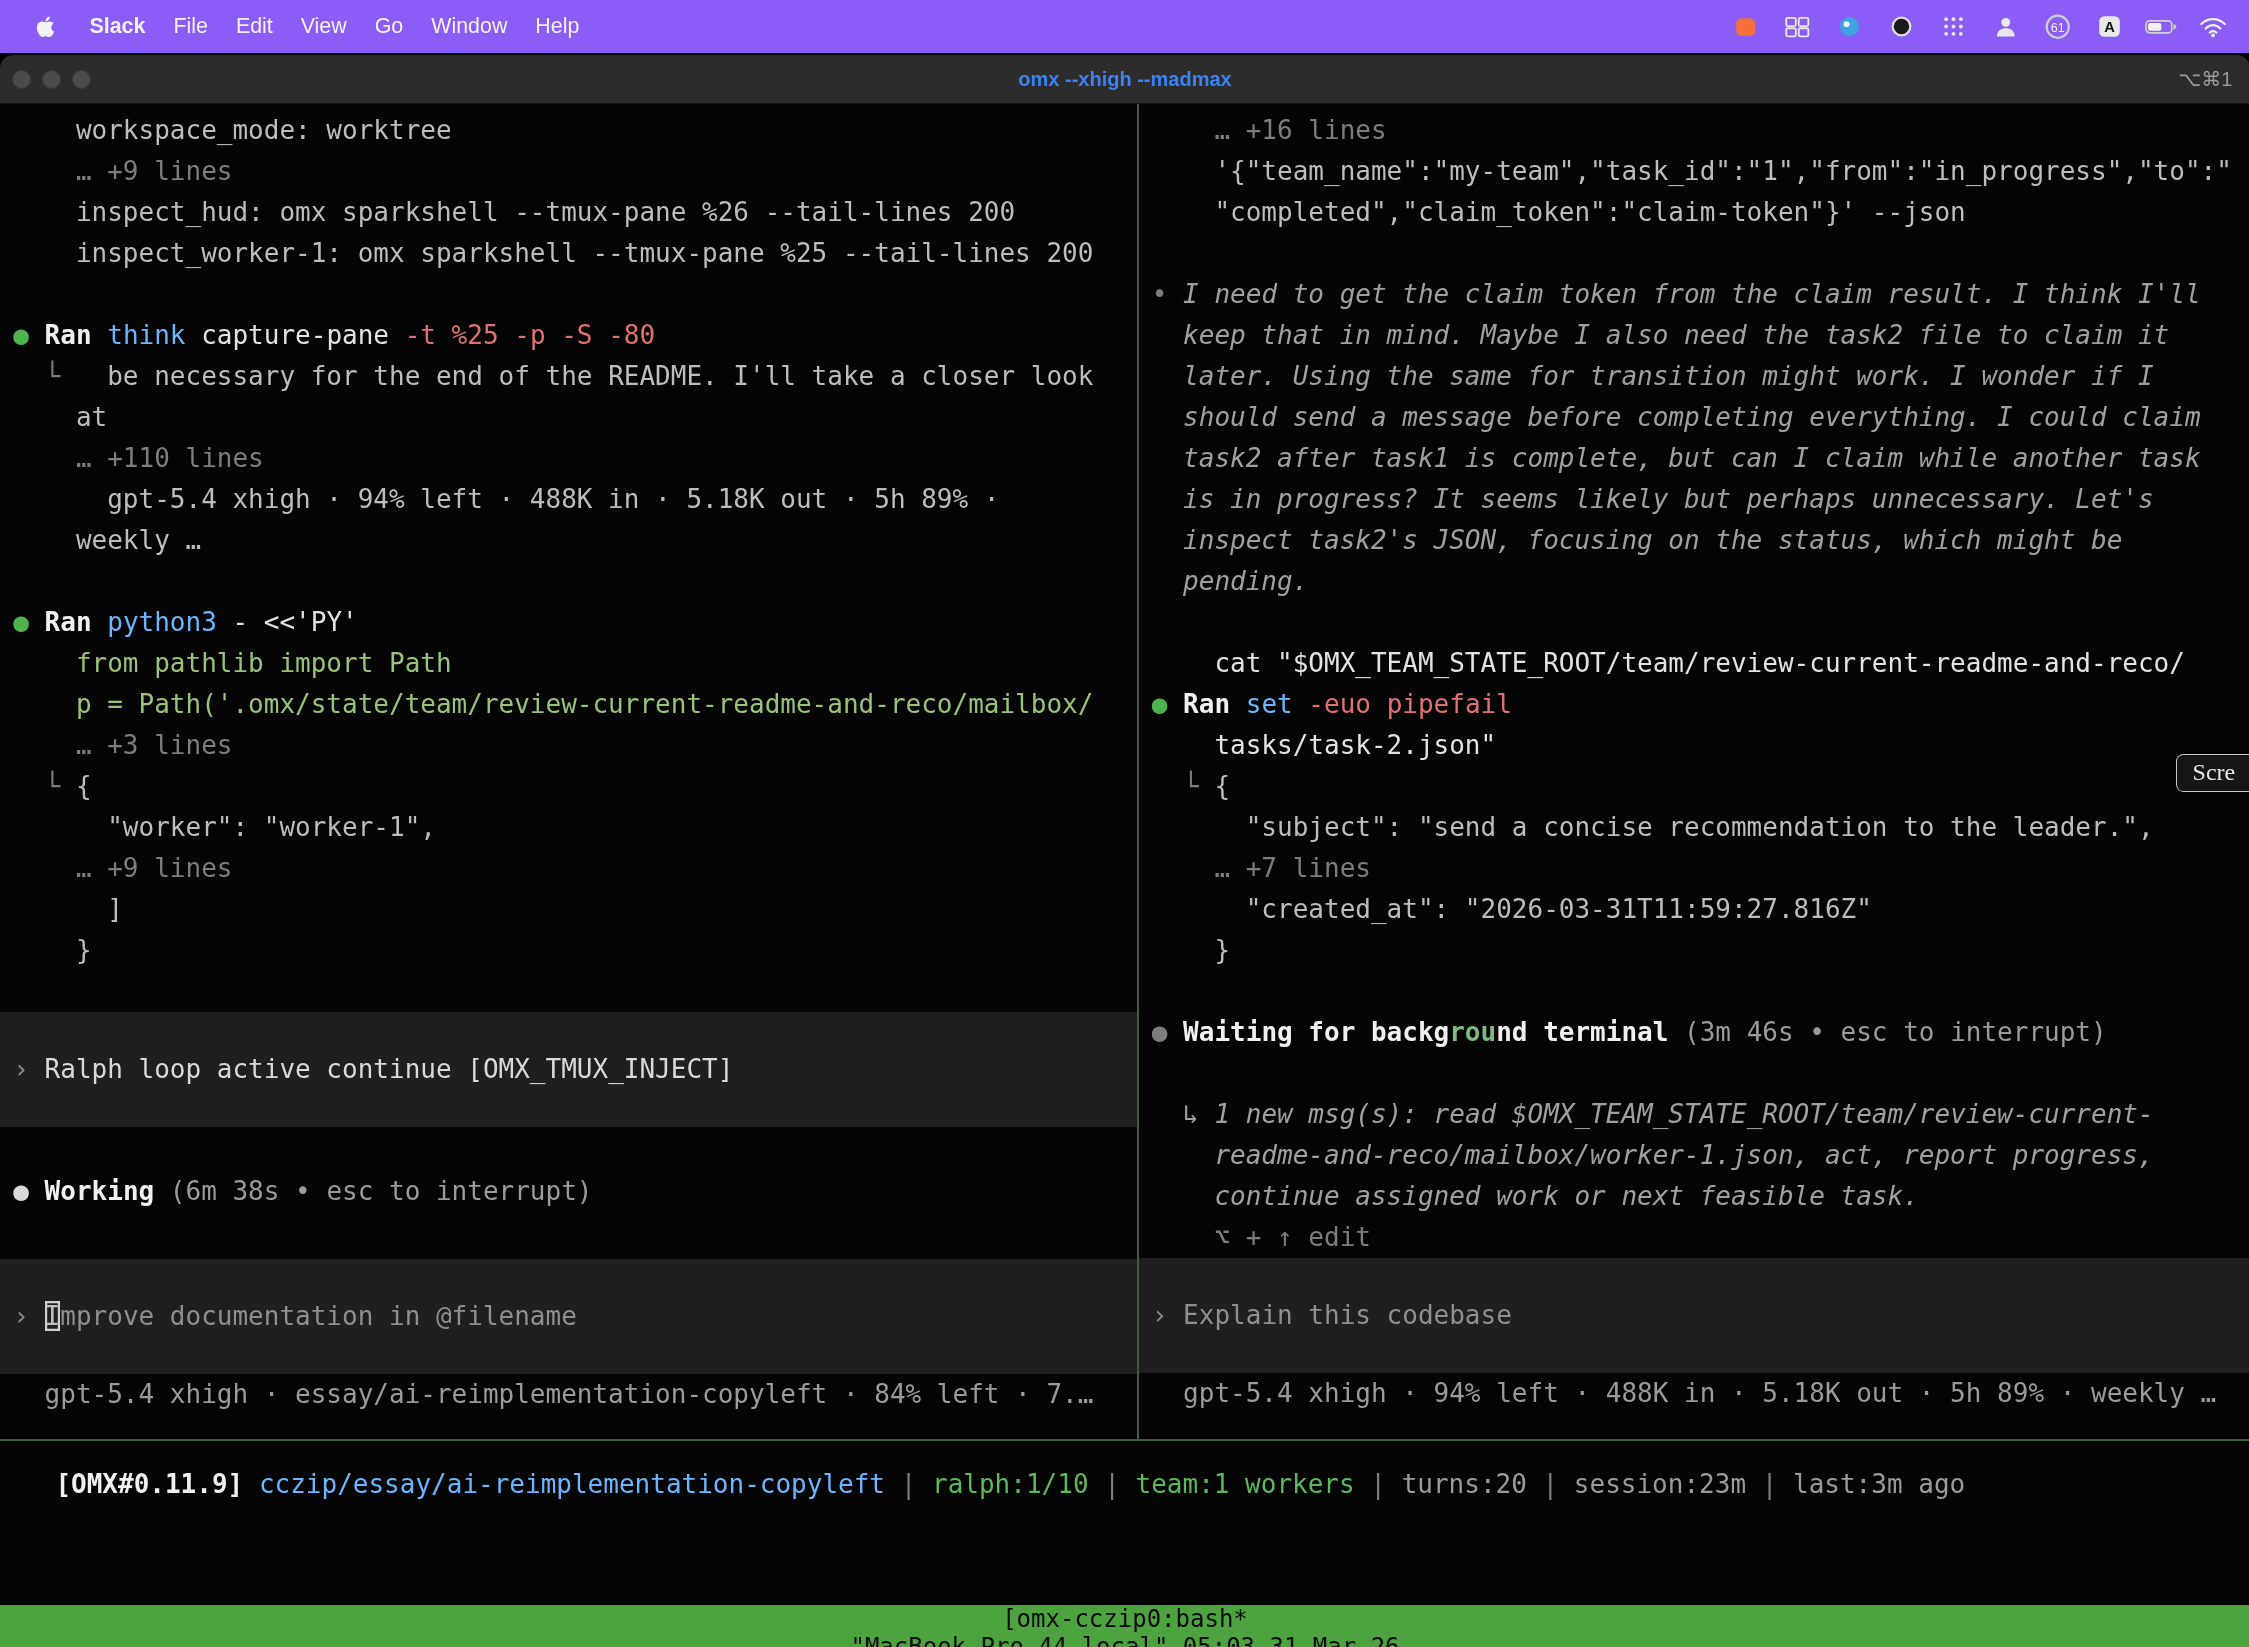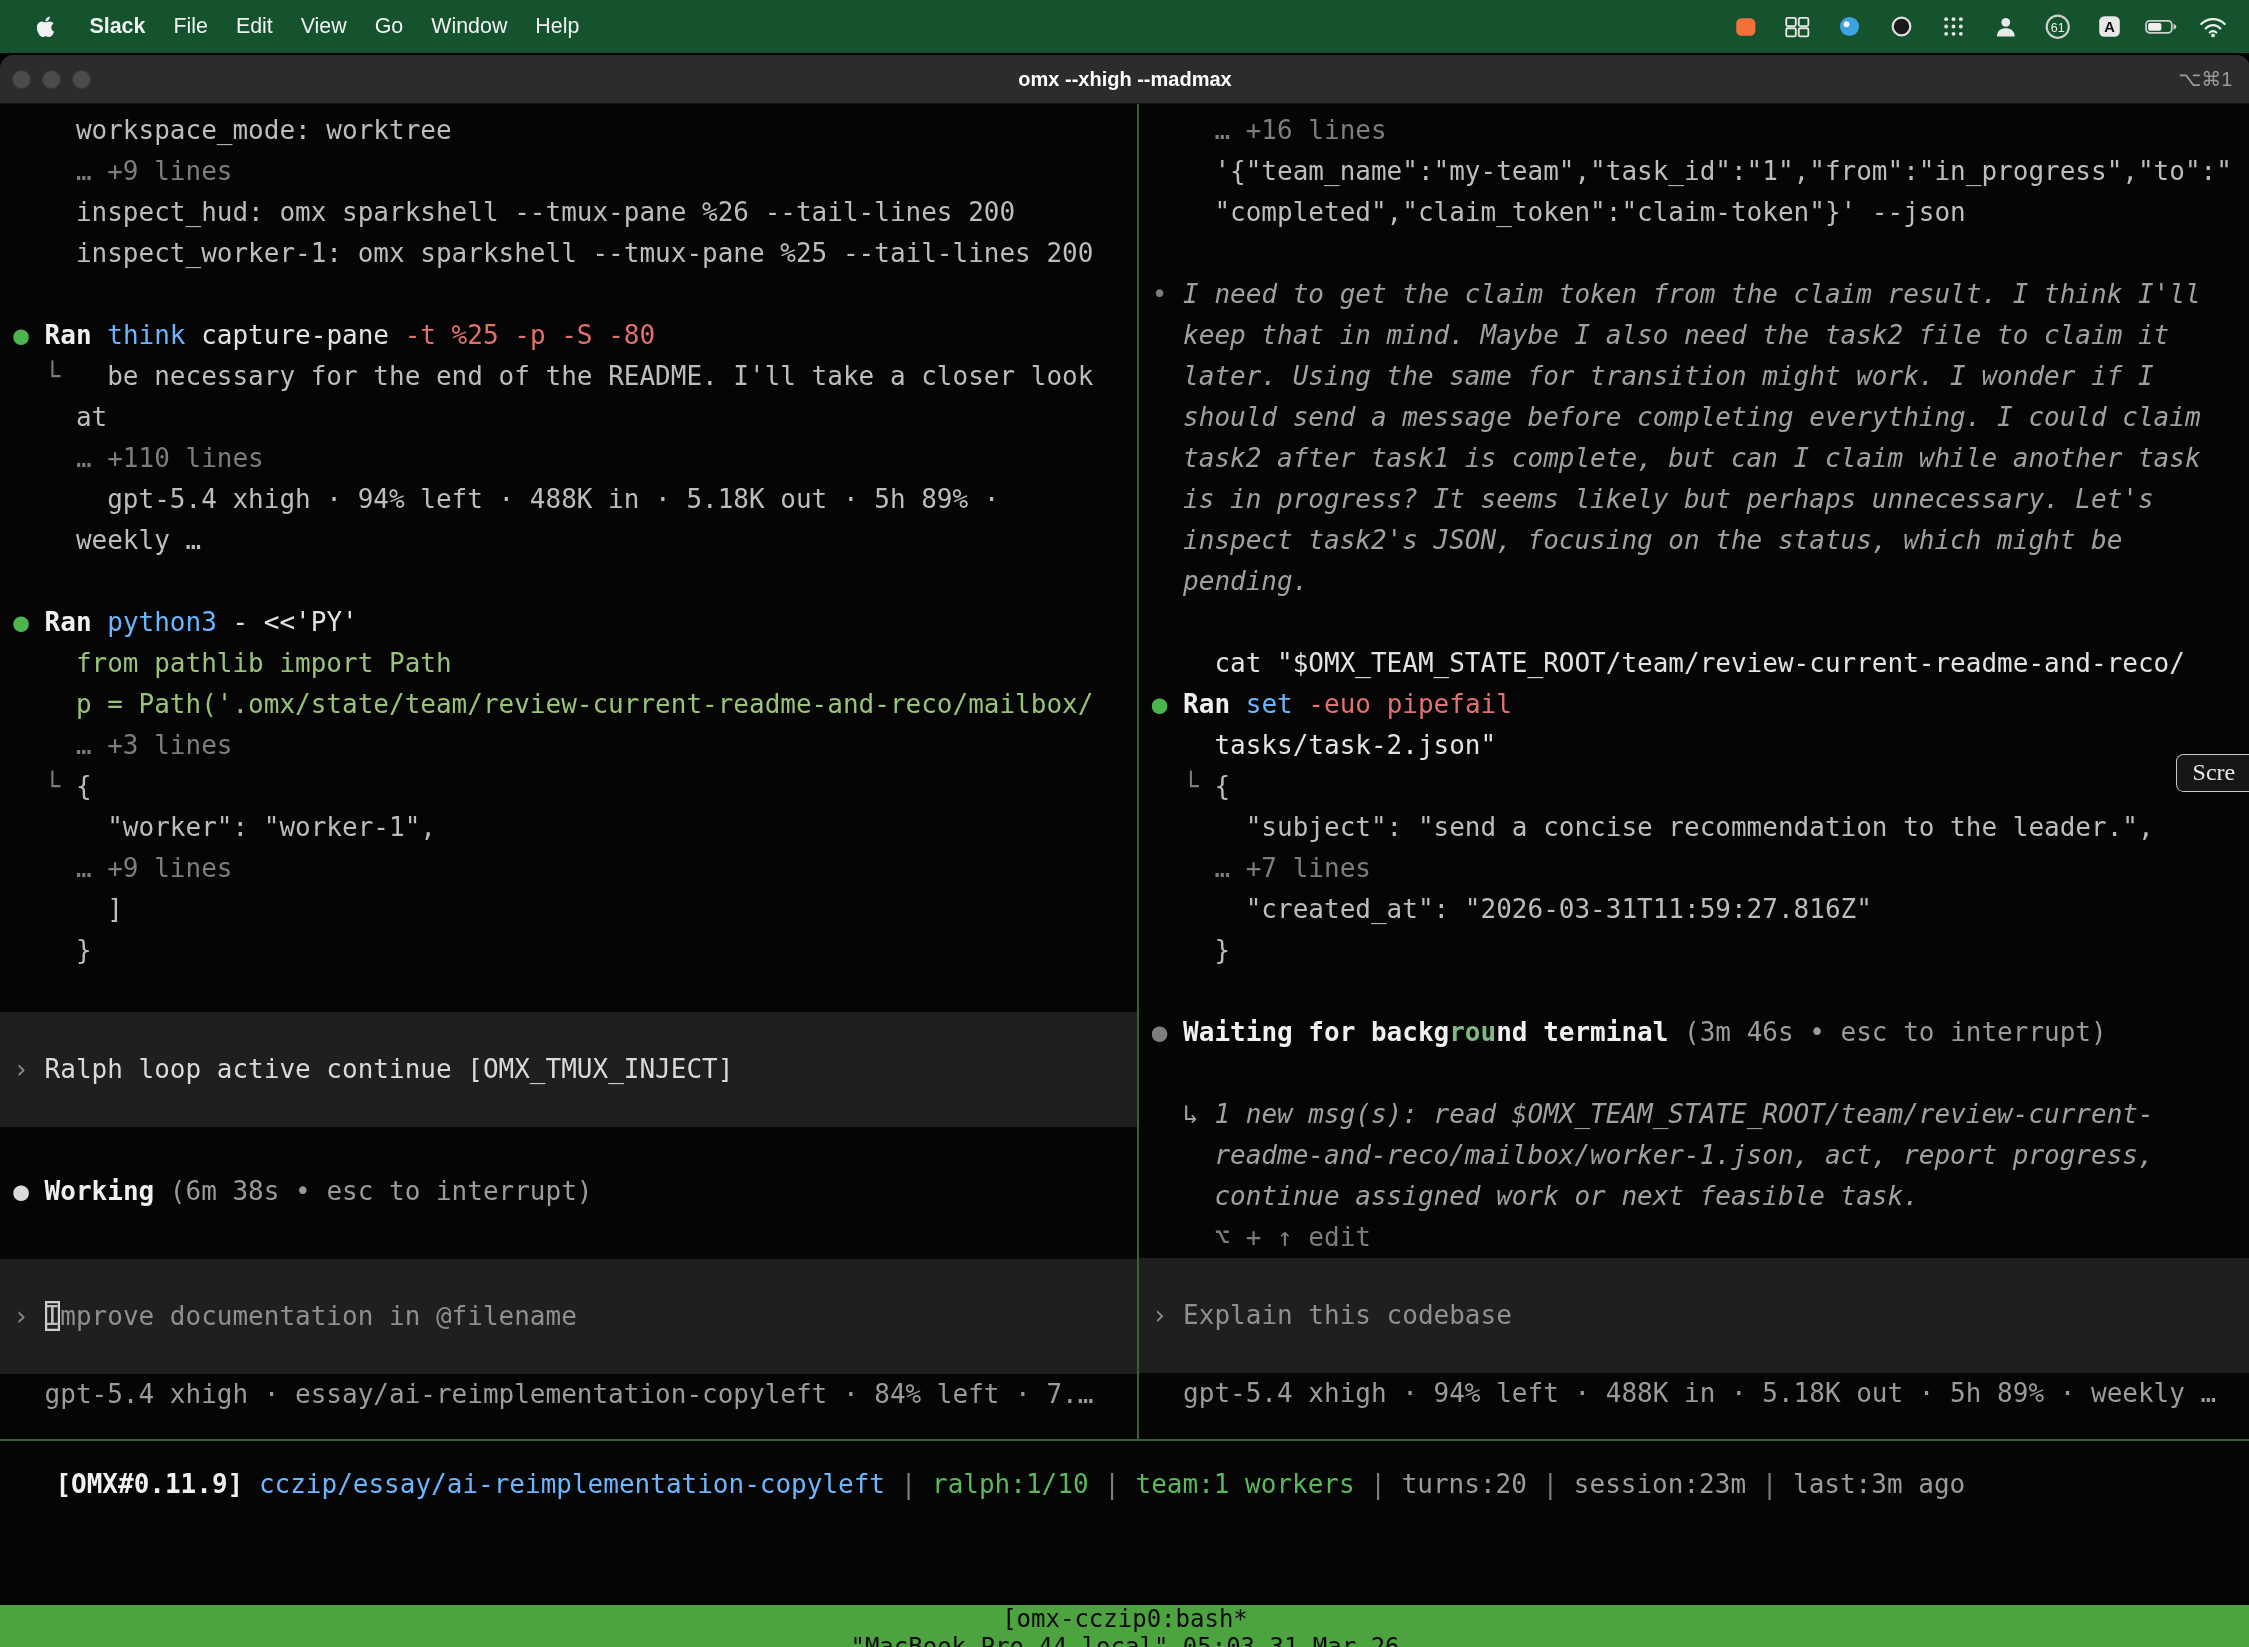--- a/index.html
+++ b/index.html
@@ -5,37 +5,37 @@
   :root{
     --cmd:#6cb6ff; --flag:#e0716f; --code:#98c379; --g:#4db34d;
     --path:#6cb6ff; --sg:#5cb85c; --wg:#7fb97f; --tmuxgreen:#4da33f;
   }
   *{margin:0;padding:0;box-sizing:border-box;}
   html,body{width:2250px;height:1648px;overflow:hidden;background:#000;}
   .screen{position:relative;width:2250px;height:1648px;background:#000;
           font-family:"Liberation Sans",sans-serif;}
 
   
-  .menubar{position:absolute;top:0;left:0;right:0;height:53px;background:#14532d;
+  .menubar{position:absolute;top:0;left:0;right:0;height:53px;background:#8b5cf6;
            display:flex;align-items:center;justify-content:space-between;
            color:#f2f2f2;font-size:21.4px;padding:0 20.7px 0 29.5px;gap:12px;}
   .mb-left{display:flex;align-items:center;gap:28px;}
   .mb-item{cursor:default;white-space:nowrap;}
   .mb-bold{font-weight:bold;}
   .mb-right{display:flex;align-items:center;gap:20px;text-align:center;}
   .mb-ic{display:inline-flex;align-items:center;justify-content:center;width:32px;height:32px;}
 
   
   .window{position:absolute;top:55px;left:0;right:0;bottom:0;background:#050505;
           border-radius:13.3px 13.3px 0 0;overflow:hidden;}
   .titlebar{position:relative;height:49px;background:#2c2c2c;border-bottom:1.5px solid #151515;}
   .lights{position:absolute;left:11.8px;top:0;height:49px;display:flex;align-items:center;gap:11px;}
   .light{width:19px;height:19px;border-radius:50%;background:#4b4b4b;border:0.7px solid #3a3a3a;}
   .title{position:absolute;left:0;right:0;top:0;height:49px;line-height:49px;text-align:center;
-         color:#ffffff;font-size:20px;font-weight:600;}
+         color:#3b82f6;font-size:20px;font-weight:600;}
   .title-right{position:absolute;right:17.7px;top:0;height:49px;line-height:49px;color:#9a9a9a;font-size:20px;}
 
   
   .panes{display:flex;height:1335px;overflow:hidden;background:#050505;}
   .pane{padding:5.9px 0 14.8px 0;overflow:hidden;}
   .pane-l{width:1137px;}
   .vdiv{width:1.5px;background:#3d5c3d;}
   .pane-r{flex:1;}
   .tline{height:41px;line-height:41px;white-space:pre;overflow:hidden;padding-left:13.3px;
          font-family:"DejaVu Sans Mono","DejaVu Sans",monospace;font-size:26px;color:#bdbdbd;}

